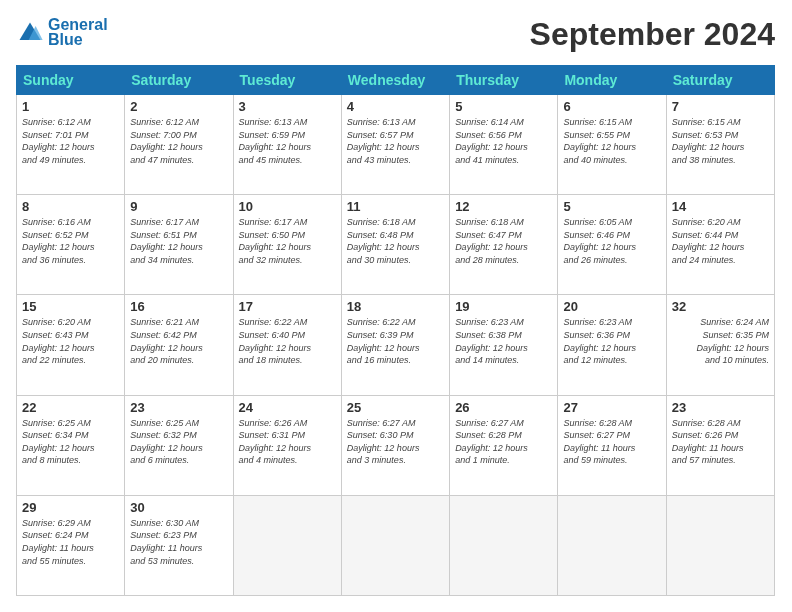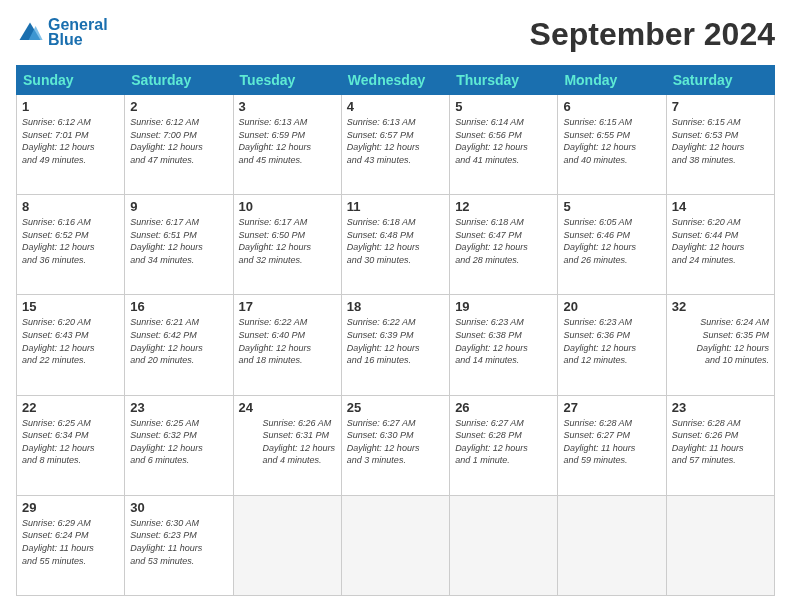--- a/index.html
+++ b/index.html
@@ -279,21 +279,21 @@
           </td>
           <td>
             <span class="day-number">23</span>
             <div class="day-info" style="white-space: pre-line;">Sunrise: 6:25 AM
 Sunset: 6:32 PM
 Daylight: 12 hours
 and 6 minutes.</div>
           </td>
           <td>
             <span class="day-number">24</span>
-            <div class="day-info" style="white-space: pre-line; margin-left: 24px;">Sunrise: 6:26 AM
+            <div class="day-info" style="white-space: pre-line;">Sunrise: 6:26 AM
 Sunset: 6:31 PM
 Daylight: 12 hours
 and 4 minutes.</div>
           </td>
           <td>
             <span class="day-number">25</span>
             <div class="day-info" style="white-space: pre-line;">Sunrise: 6:27 AM
 Sunset: 6:30 PM
 Daylight: 12 hours
 and 3 minutes.</div>

